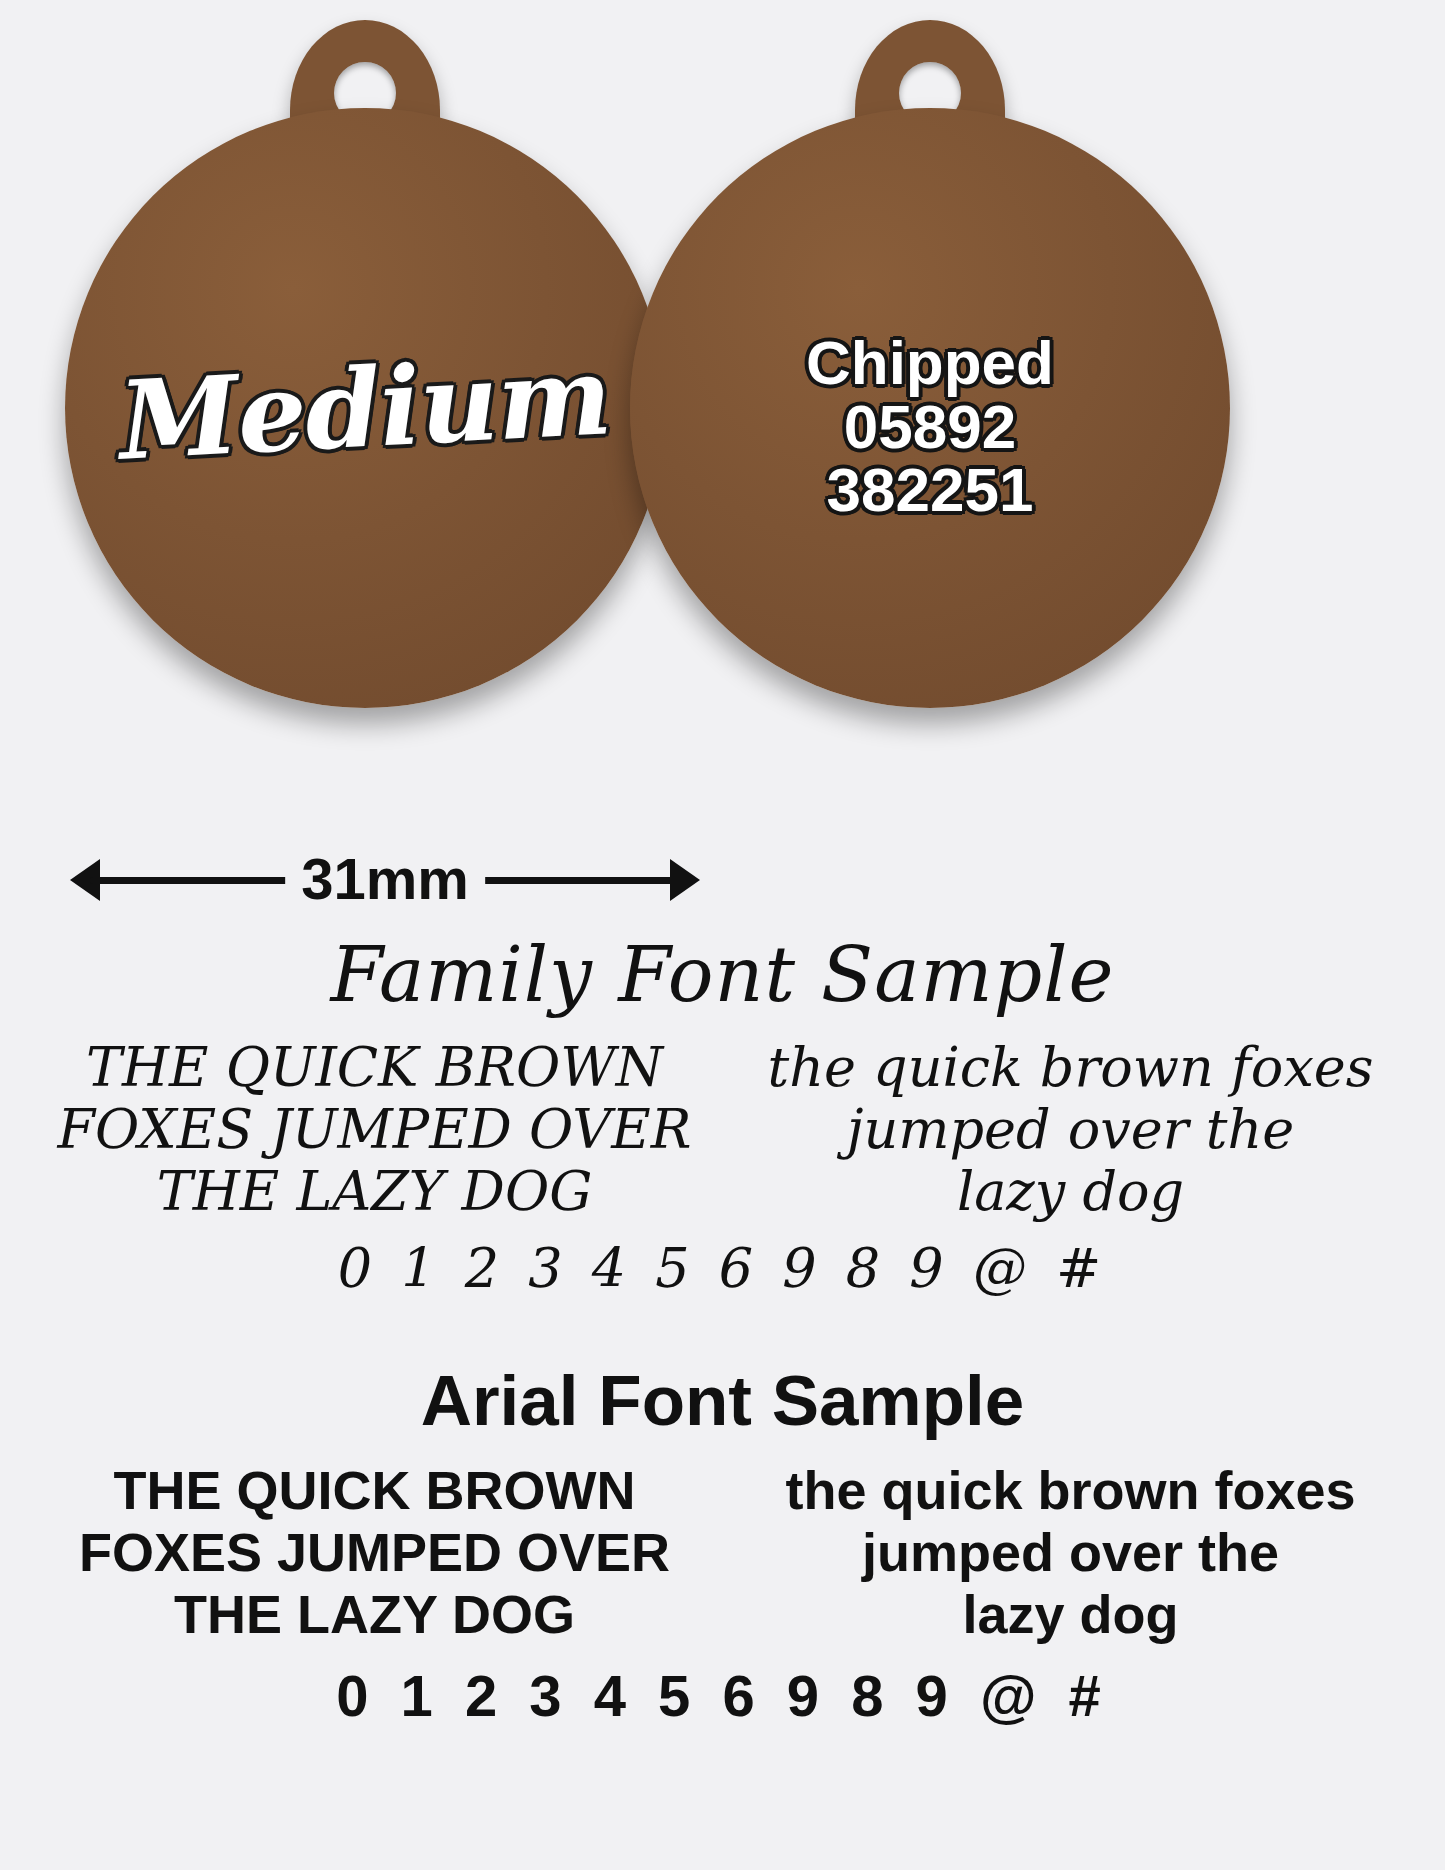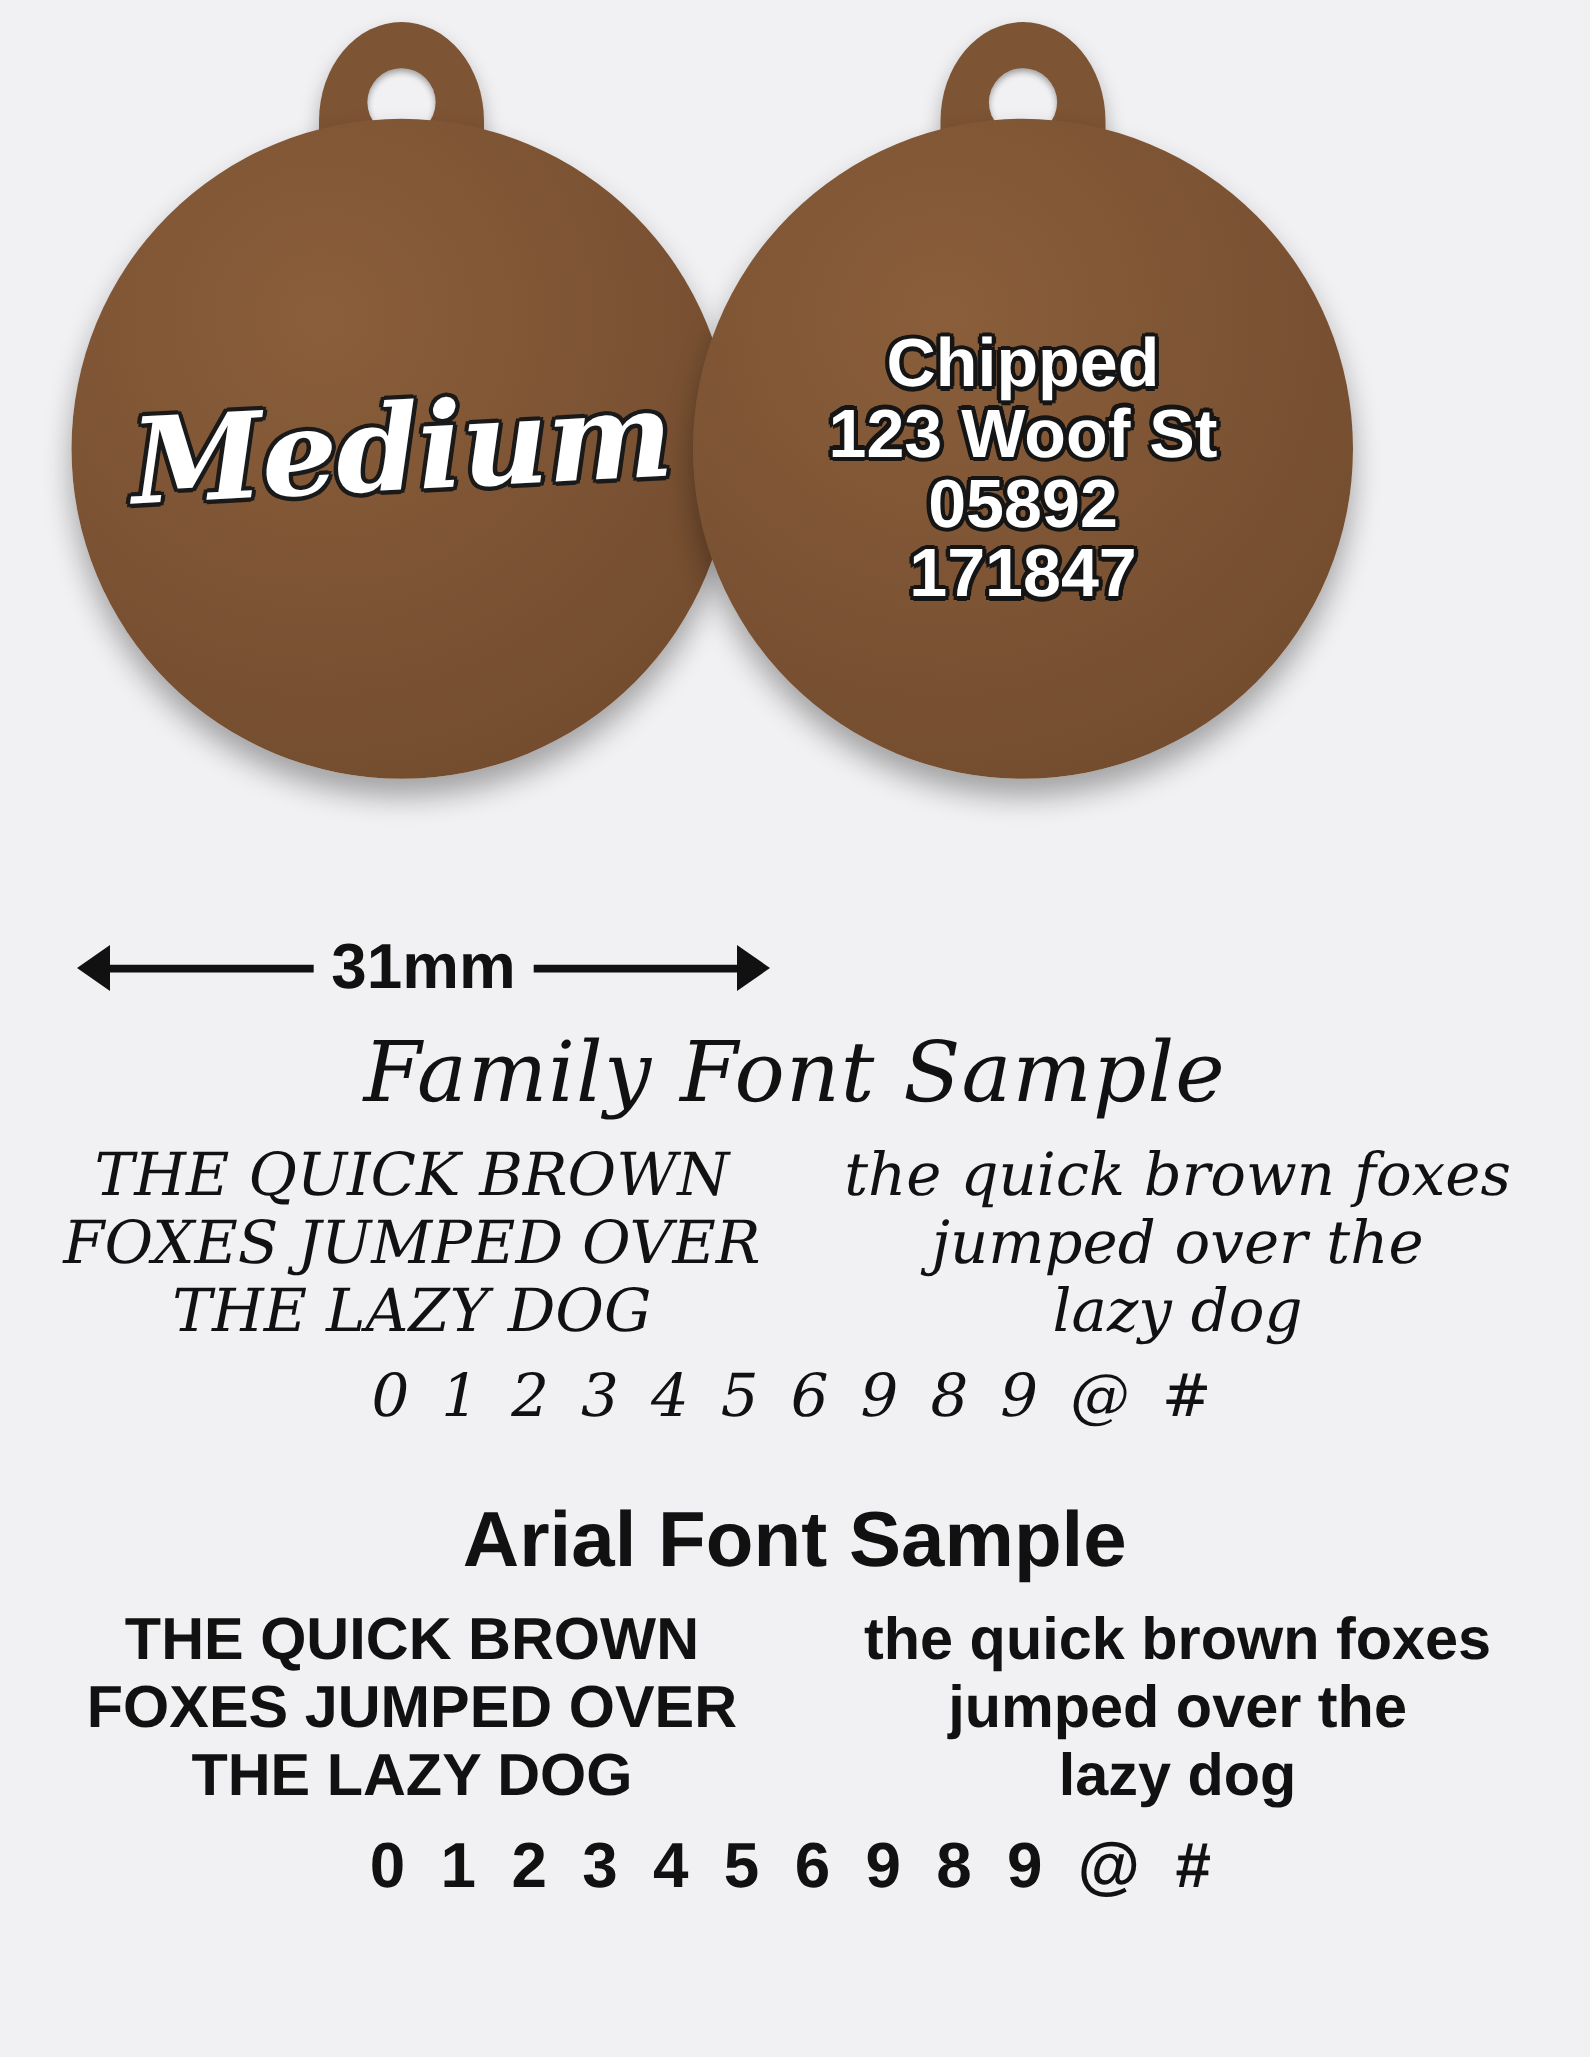--- a/index.html
+++ b/index.html
@@ -222,23 +222,22 @@
     <div class="disc">
       <div class="script-text">Medium</div>
     </div>
   </div>
 
   <div class="tag right">
     <div class="loop"></div>
     <div class="disc">
       <div class="back-lines">
         <div class="ln">Chipped</div>
-        <div class="ln">123 Woof St</div>
         <div class="ln">05892</div>
-        <div class="ln">171847</div>
+        <div class="ln">382251</div>
       </div>
     </div>
   </div>
 
 </div>
 
 <div class="measure">
   <div class="arrow-l"></div>
   <div class="bar"></div>
   <div class="arrow-r"></div>

